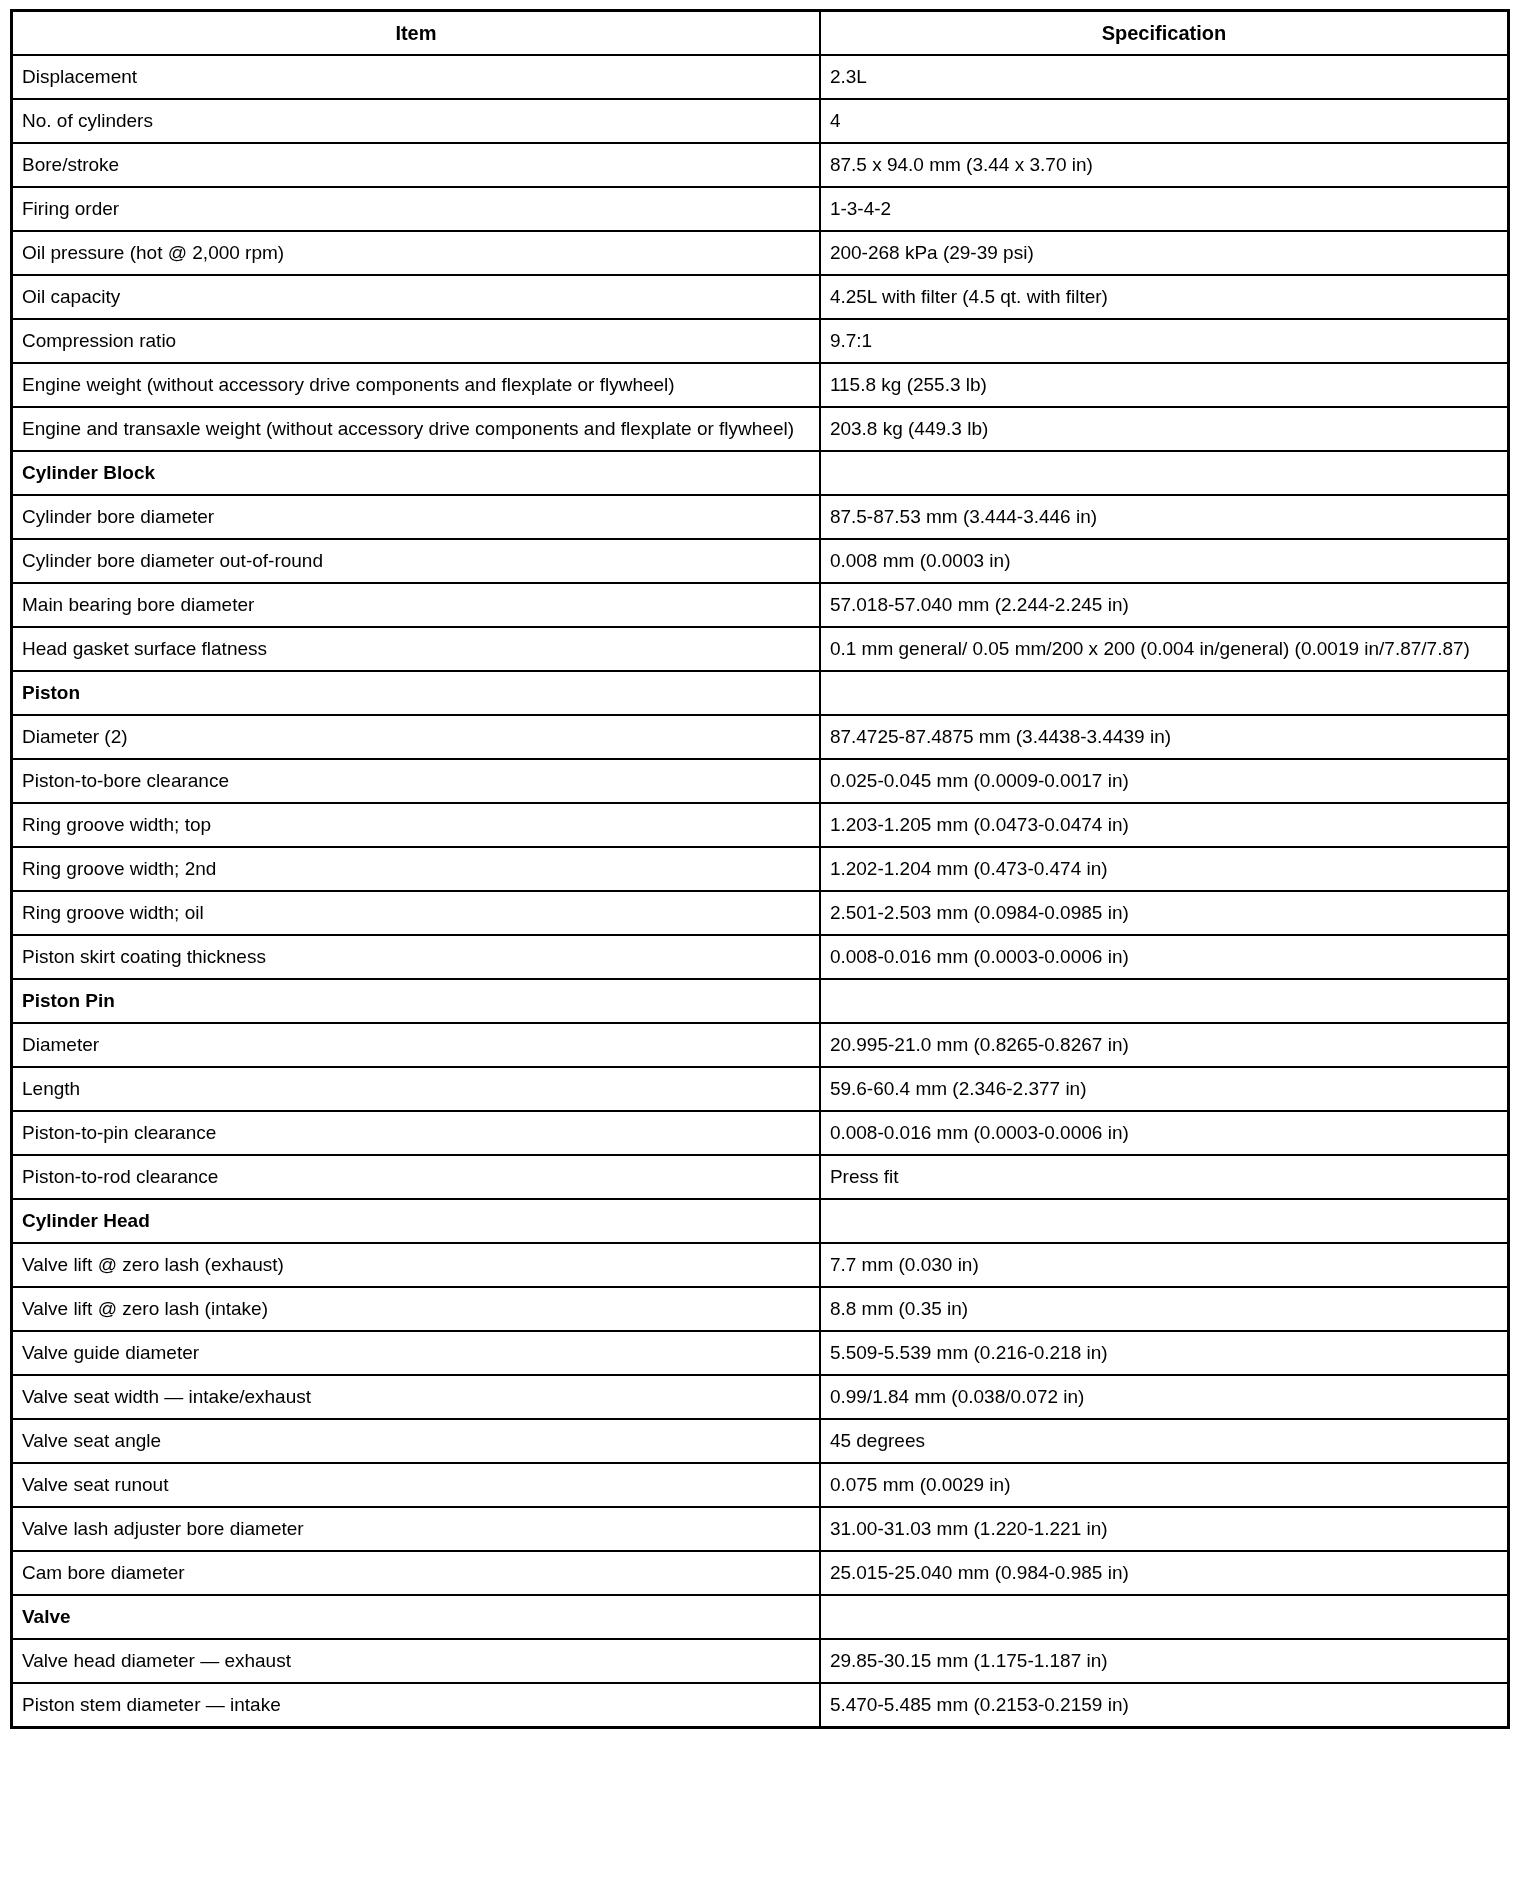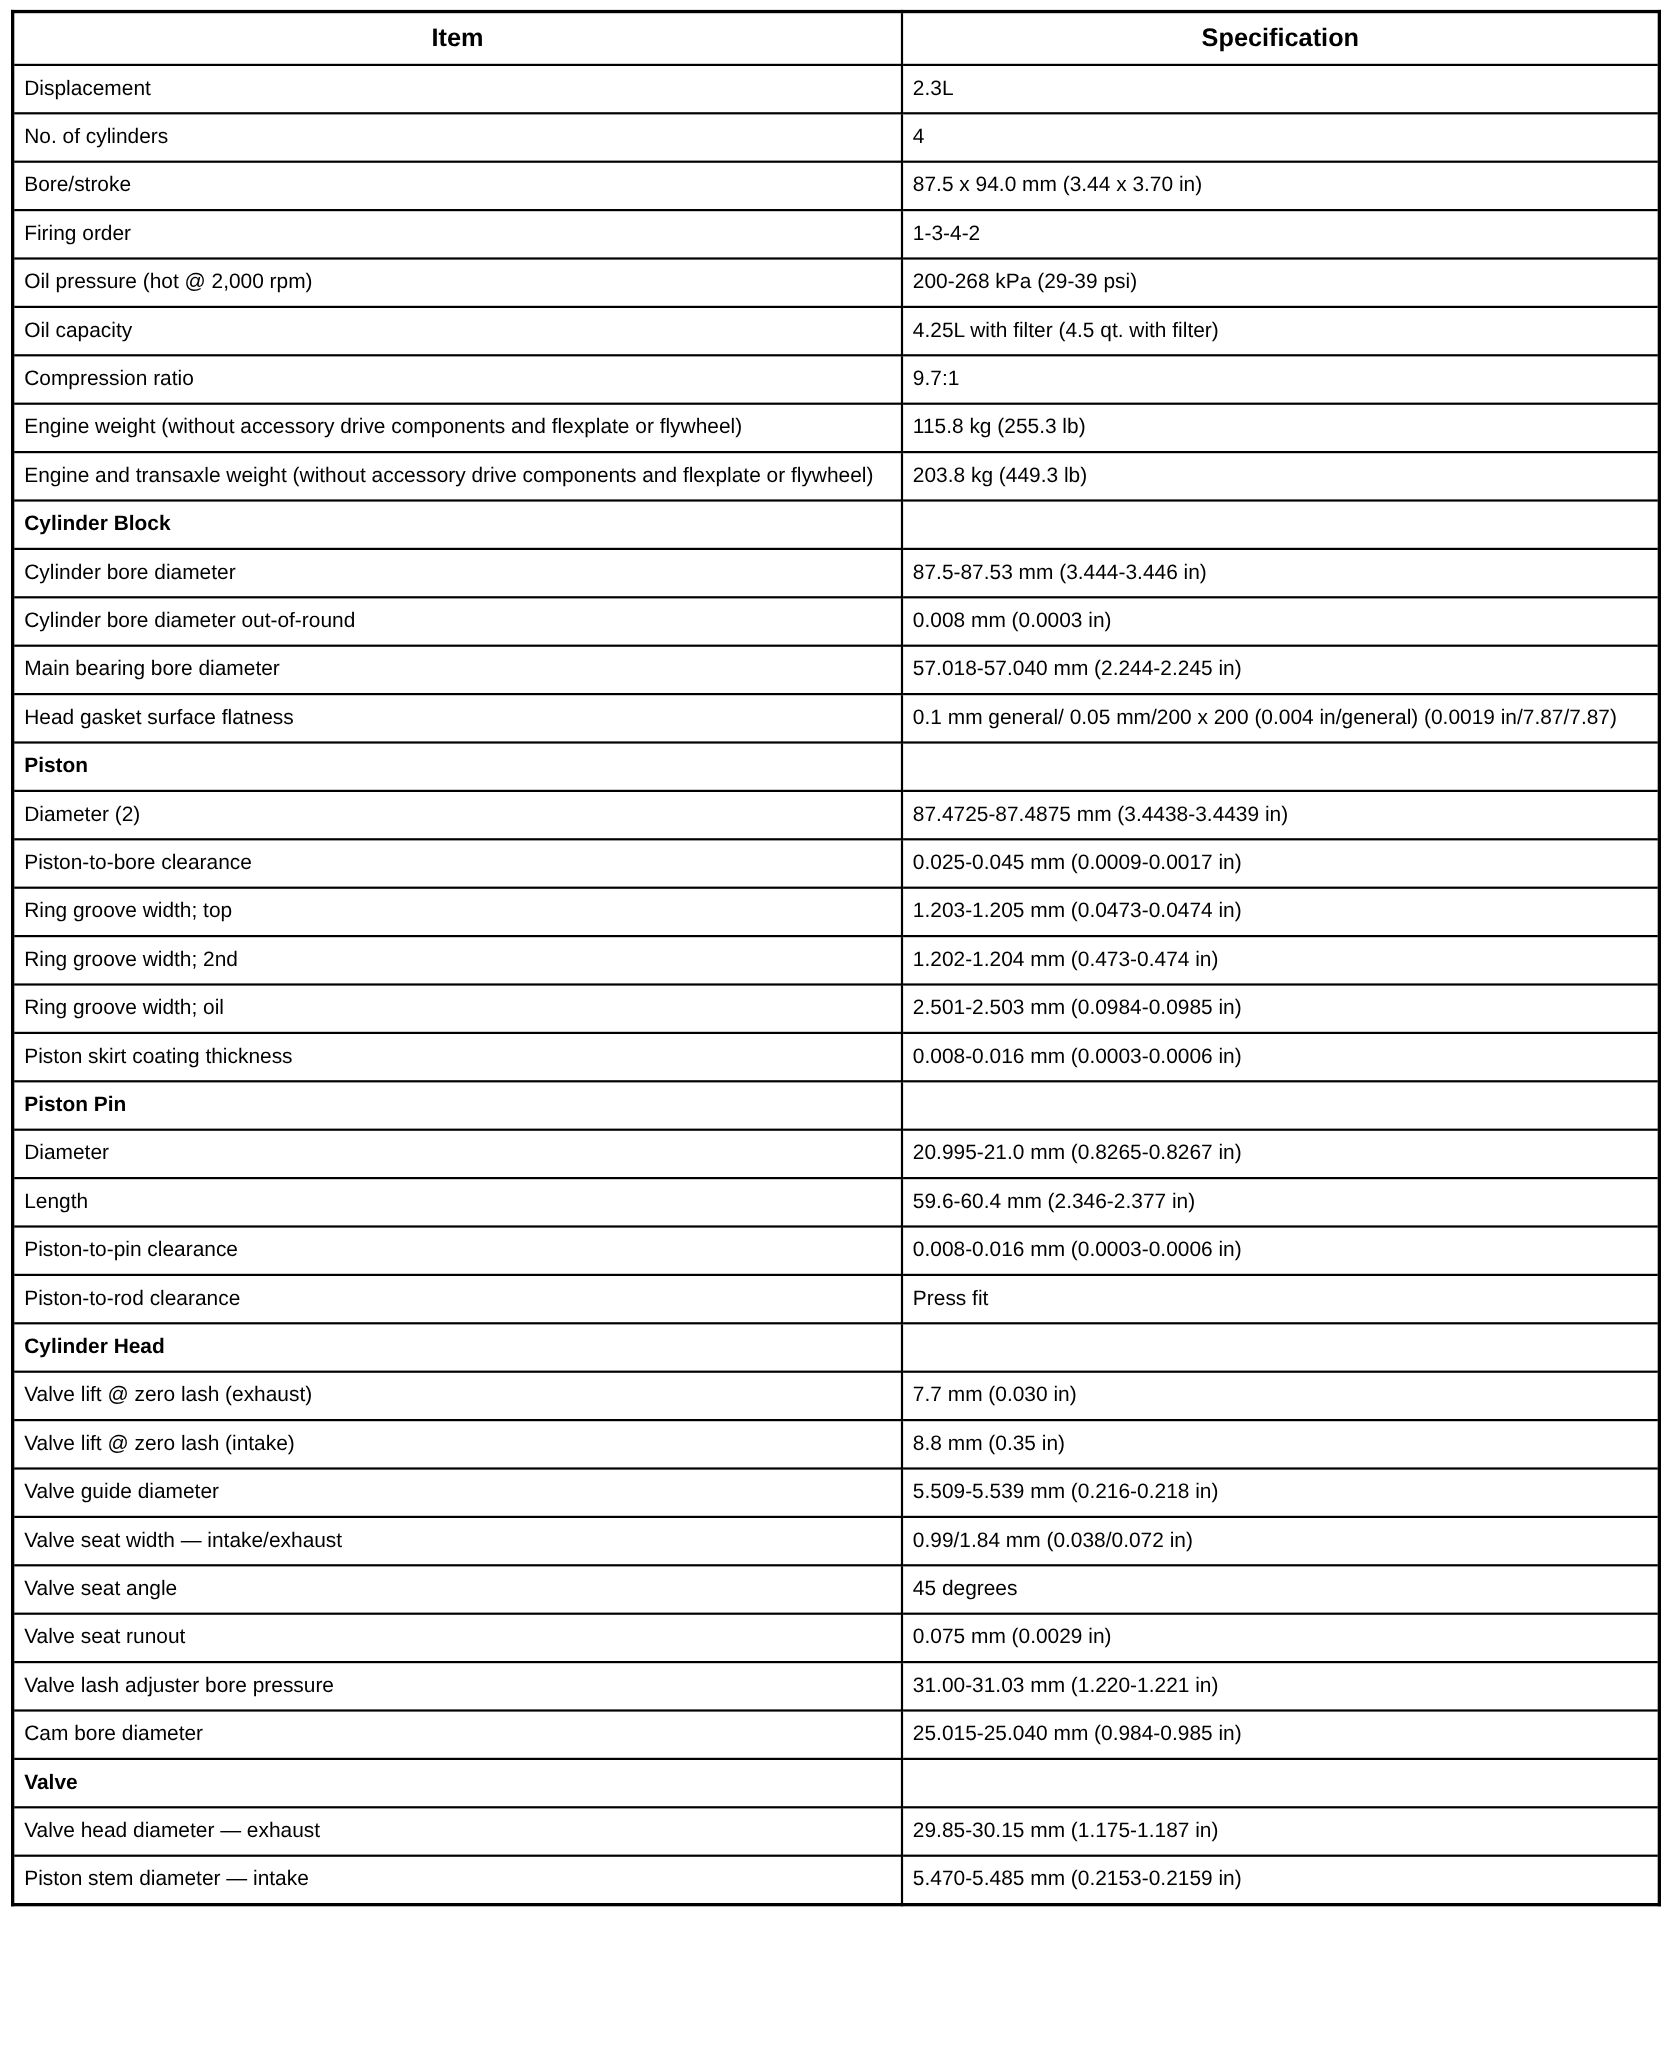--- a/index.html
+++ b/index.html
@@ -31,21 +31,21 @@
     padding: 8px 9px;
     font-size: 19px;
     line-height: 1.3;
     vertical-align: middle;
     word-wrap: break-word;
     overflow-wrap: break-word;
   }
   .spec-table th {
     font-weight: bold;
     text-align: center;
-    font-size: 23px;
+    font-size: 20px;
     padding: 8px 9px;
   }
   .spec-table td {
     text-align: left;
     height: 26px;
   }
   .spec-table tr.section td:first-child {
     font-weight: bold;
   }
   col.item-col { width: 54%; }
@@ -193,21 +193,21 @@
         </tr>
         <tr>
           <td>Valve seat angle</td>
           <td>45 degrees</td>
         </tr>
         <tr>
           <td>Valve seat runout</td>
           <td>0.075 mm (0.0029 in)</td>
         </tr>
         <tr>
-          <td>Valve lash adjuster bore pressure</td>
+          <td>Valve lash adjuster bore diameter</td>
           <td>31.00-31.03 mm (1.220-1.221 in)</td>
         </tr>
         <tr>
           <td>Cam bore diameter</td>
           <td>25.015-25.040 mm (0.984-0.985 in)</td>
         </tr>
         <tr class="section">
           <td>Valve</td>
           <td></td>
         </tr>

